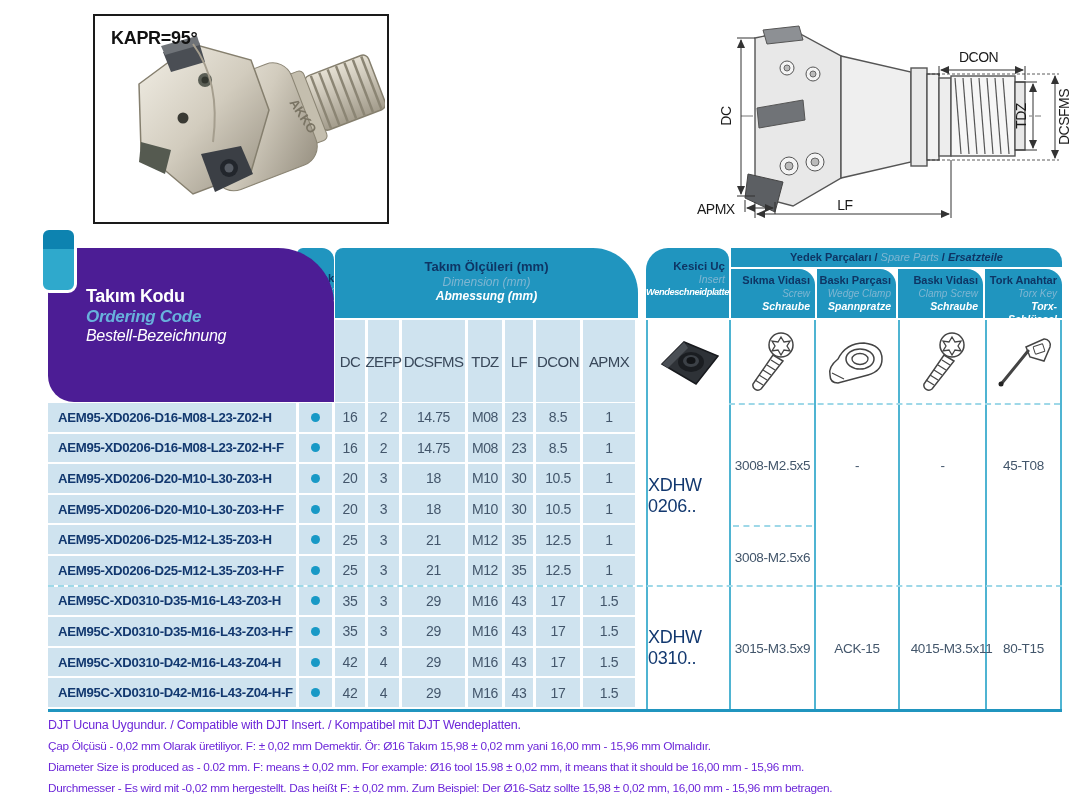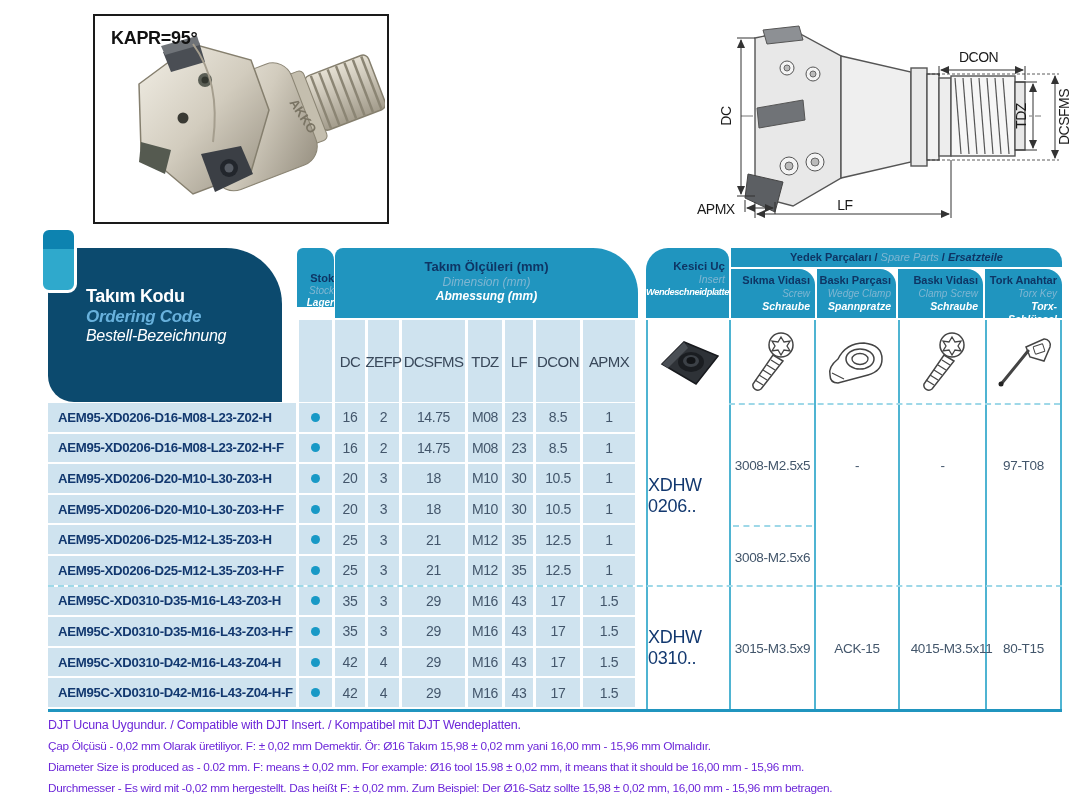--- a/index.html
+++ b/index.html
@@ -14,22 +14,22 @@
   .photo-box svg{position:absolute;left:6px;top:6px;}
 
   
   .diagram{position:absolute;left:693px;top:16px;width:390px;height:205px;}
   .diagram text{font-family:"Liberation Sans",sans-serif;font-size:14px;fill:#1a1a1a;letter-spacing:-0.5px;}
 
   
   .corner-tab{position:absolute;left:40px;top:227px;width:37px;height:66px;z-index:5;
               border:3px solid #fff;border-radius:9px;box-sizing:border-box;
               background:linear-gradient(#0d83b0 0 32%,#2fa9cc 32%);}
-  .hdr-code{position:absolute;left:48px;top:248px;width:234px;height:154px;z-index:4;
-            background:#0c4a6e;border-radius:10px 56px 0 26px;box-sizing:border-box;
+  .hdr-code{position:absolute;left:48px;top:248px;width:286px;height:154px;z-index:4;
+            background:#4c1d95;border-radius:10px 56px 0 26px;box-sizing:border-box;
             padding:38px 0 0 38px;}
   .hdr-code .l1{color:#fff;font-weight:bold;font-size:18px;letter-spacing:-0.3px;}
   .hdr-code .l2{color:#68b1dc;font-weight:bold;font-style:italic;font-size:17px;letter-spacing:-0.3px;}
   .hdr-code .l3{color:#fff;font-style:italic;font-size:16px;letter-spacing:-0.3px;}
 
   .teal{background:#2095bf;position:absolute;box-sizing:border-box;}
   .hdr-tr{color:#0e3564;font-weight:bold;}
   .hdr-en{color:#7fb6d2;font-style:italic;}
   .hdr-de{color:#fff;font-style:italic;font-weight:bold;}
 
@@ -485,21 +485,21 @@
     </div>
 
     <div class="dash-h" style="left:83px;right:2px;top:83px"></div>
 
     <div class="rv bold" style="left:2px;width:81px;top:85px;height:182px">XDHW 0206..</div>
     <div class="rv" style="left:85px;width:83px;top:85px;height:120px">3008-M2.5x5</div>
     <div class="dash-h" style="left:87px;width:79px;top:205px"></div>
     <div class="rv" style="left:85px;width:83px;top:207px;height:60px">3008-M2.5x6</div>
     <div class="rv" style="left:170px;width:82px;top:85px;height:120px">-</div>
     <div class="rv" style="left:254px;width:85px;top:85px;height:120px">-</div>
-    <div class="rv" style="left:341px;width:73px;top:85px;height:120px">97-T08</div>
+    <div class="rv" style="left:341px;width:73px;top:85px;height:120px">45-T08</div>
 
     <div class="rv bold" style="left:2px;width:81px;top:267px;height:122px">XDHW 0310..</div>
     <div class="rv" style="left:85px;width:83px;top:267px;height:122px">3015-M3.5x9</div>
     <div class="rv" style="left:170px;width:82px;top:267px;height:122px">ACK-15</div>
     <div class="rv" style="left:263px;width:85px;top:267px;height:122px">4015-M3.5x11</div>
     <div class="rv" style="left:341px;width:73px;top:267px;height:122px">80-T15</div>
   </div>
 
   <div class="group-dash"></div>
   <div class="bottom-bar"></div>

